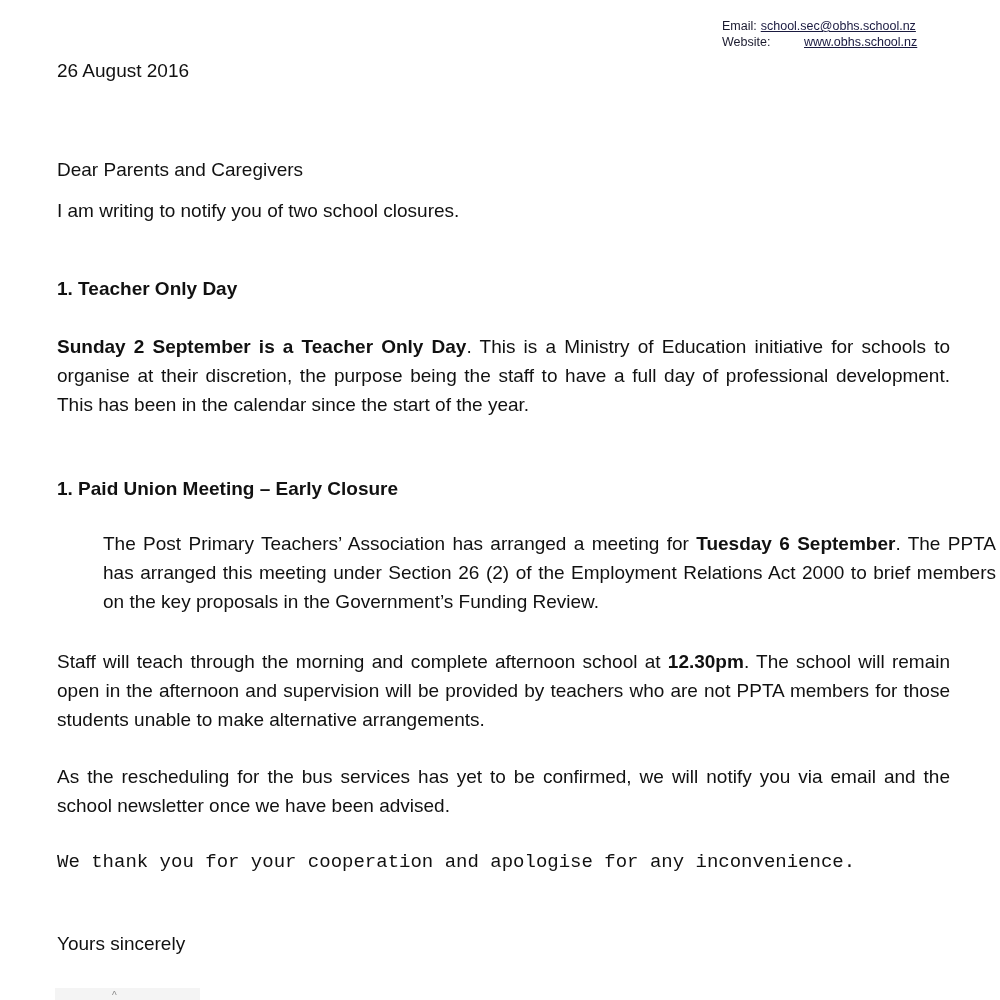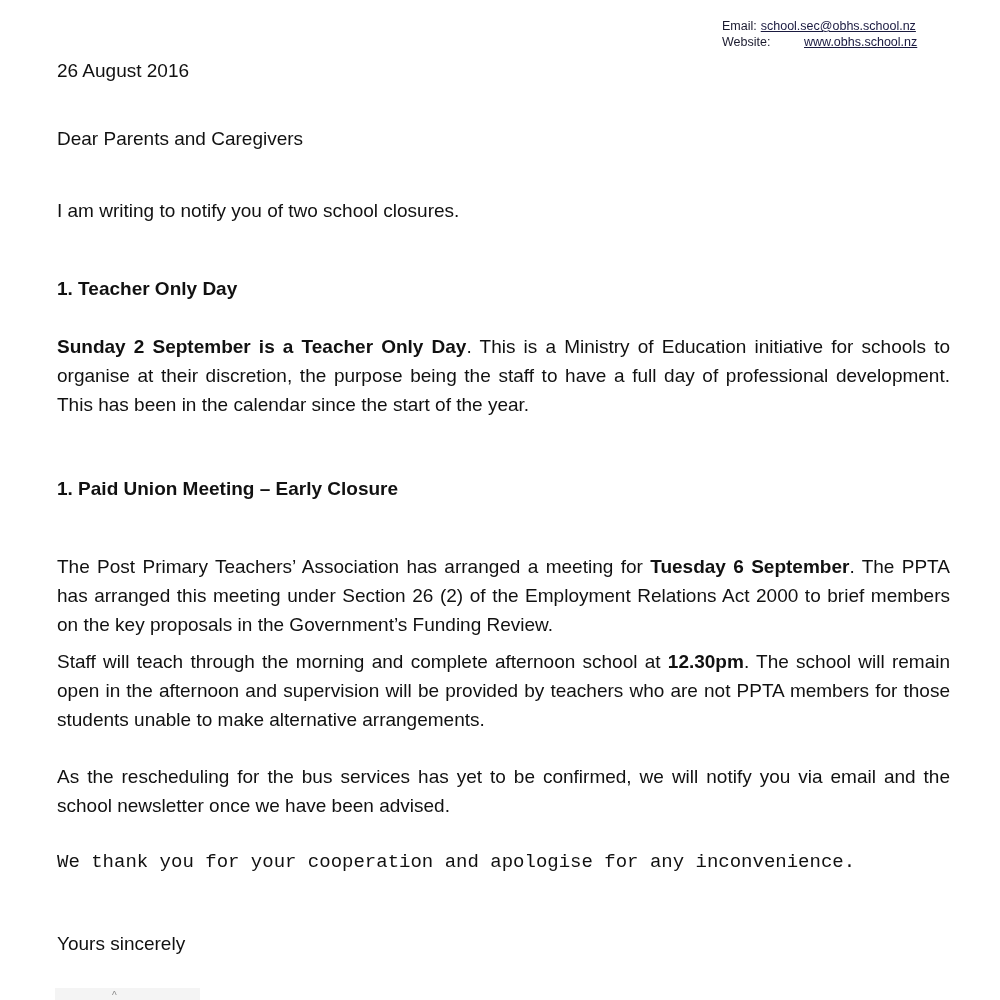--- a/index.html
+++ b/index.html
@@ -26,28 +26,28 @@
     <span class="contact-label">Email:</span>
     <a class="email-link">school.sec@obhs.school.nz</a>
   </div>
   <div class="contact-row website">
     <span class="contact-label">Website:</span>
     <a>www.obhs.school.nz</a>
   </div>
 </div>
 
 <div class="doc-line" style="top:60px;">26 August 2016</div>
-<div class="doc-line" style="top:128px;">Dear Parents and Caregivers</div>
+<div class="doc-line" style="top:159px;">Dear Parents and Caregivers</div>
 <div class="doc-line" style="top:200px;">I am writing to notify you of two school closures.</div>
 
 <div class="doc-line heading" style="top:278px;">1. Teacher Only Day</div>
 <div class="para" style="top:332px;"><b>Sunday 2 September is a Teacher Only Day</b><span>. This is a Ministry of Education initiative for schools to organise at their discretion, the purpose being the staff to have a full day of professional development.   This has been in the calendar since the start of the year.</span></div>
 
 <div class="doc-line heading" style="top:478px;">1. Paid Union Meeting – Early Closure</div>
-<div class="para" style="top:552px;"><span>The Post Primary Teachers’ Association has arranged a meeting for </span><b>Tuesday 6 September</b><span>. The PPTA has arranged this meeting under Section 26 (2) of the Employment Relations Act 2000 to brief members on the key proposals in the Government’s Funding Review.</span></div>
+<div class="para" style="top:529px;margin-left:46px;"><span>The Post Primary Teachers’ Association has arranged a meeting for </span><b>Tuesday 6 September</b><span>. The PPTA has arranged this meeting under Section 26 (2) of the Employment Relations Act 2000 to brief members on the key proposals in the Government’s Funding Review.</span></div>
 
 <div class="para" style="top:647px;"><span>Staff will teach through the morning and complete afternoon school at </span><b>12.30pm</b><span>.  The school will remain open in the afternoon and supervision will be provided by teachers who are not PPTA members for those students unable to make alternative arrangements.</span></div>
 
 <div class="para" style="top:762px;">As the rescheduling for the bus services has yet to be confirmed, we will notify you via email and the school newsletter once we have been advised.</div>
 <div class="doc-line" style="top:851px;font-family:Liberation Mono, monospace;">We thank you for your cooperation and apologise for any inconvenience.</div>
 
 <div class="doc-line" style="top:933px;">Yours sincerely</div>
 <div class="sig-box"></div>
 <div class="sig-mark">^</div>
 

